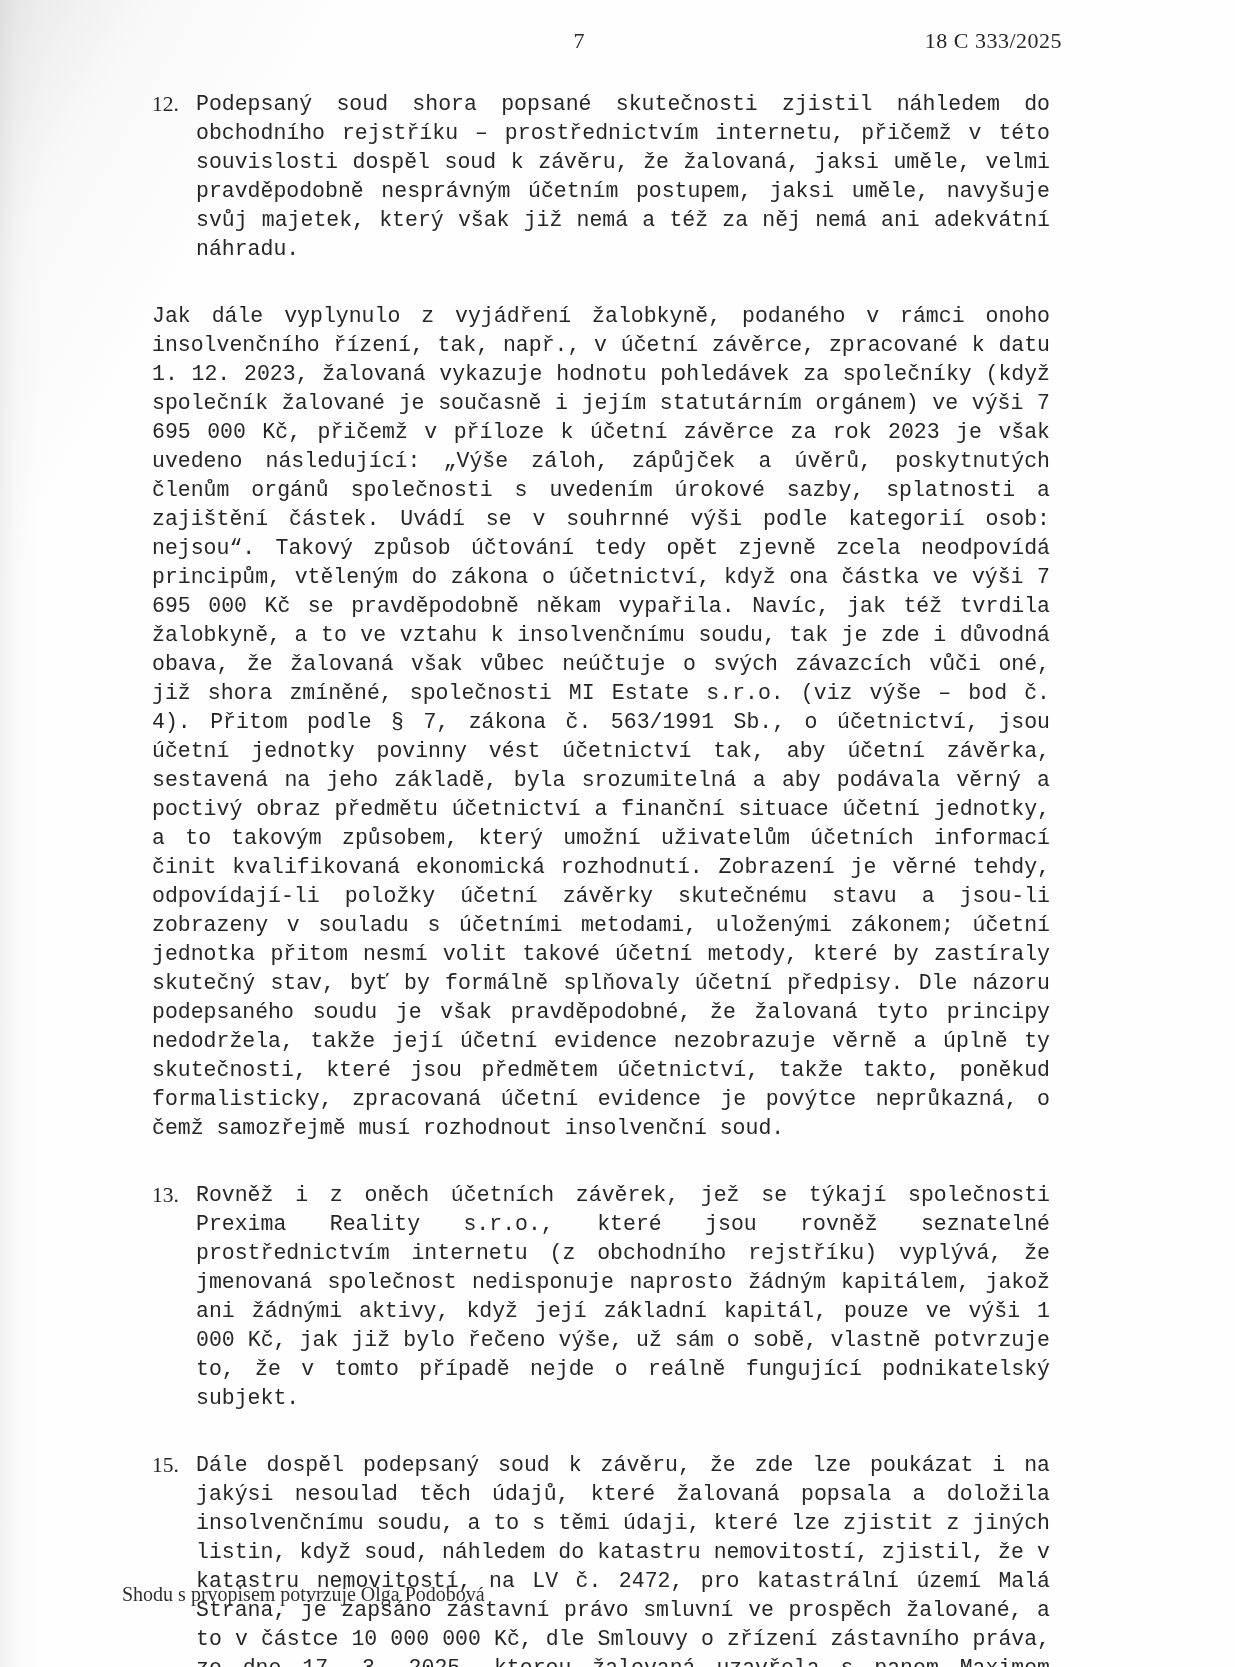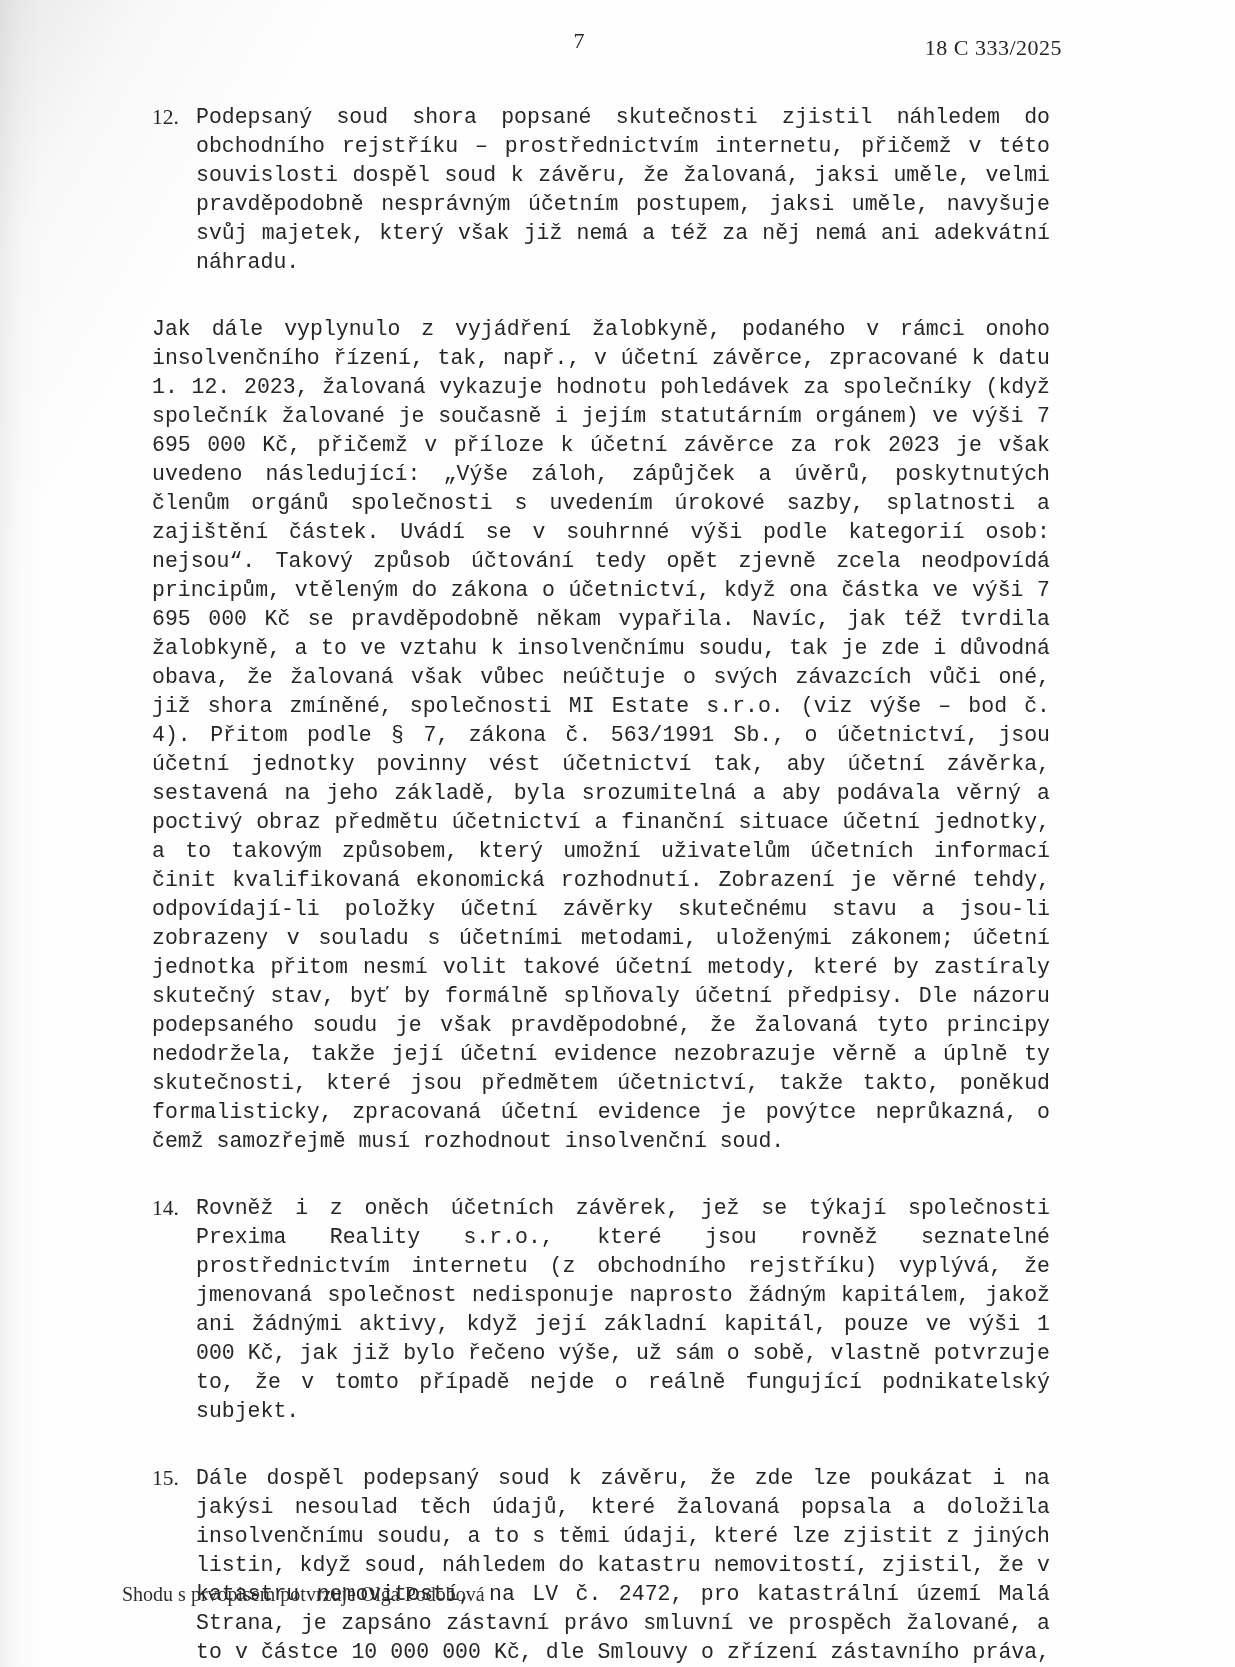--- a/index.html
+++ b/index.html
@@ -38,35 +38,35 @@
     position: absolute;
     left: 0;
     right: 0;
     text-align: center;
     
     transform: translateX(-22px);
   }
   .case-number {
     position: absolute;
     right: -12px;
-    top: 7px;
+    top: 0;
     text-align: left;
     letter-spacing: 0.5px;
   }
   .content {
     position: absolute;
     top: 86px;
     left: 152px;
     width: 898px;
     font-size: 21.5px;
     line-height: 29px;
   }
   .para {
     display: flex;
-    margin: 17px 0 38px 0;
+    margin: 4px 0 38px 0;
   }
   .para-num {
     flex: 0 0 44px;
     text-align: left;
   }
   .para-text {
     flex: 1 1 auto;
     margin: 0;
     text-align: justify;
     text-justify: inter-word;
@@ -96,21 +96,21 @@
     <div class="para">
       <span class="para-num">12.</span>
       <p class="para-text">Podepsaný soud shora popsané skutečnosti zjistil náhledem do obchodního rejstříku – prostřednictvím internetu, přičemž v této souvislosti dospěl soud k závěru, že žalovaná, jaksi uměle, velmi pravděpodobně nesprávným účetním postupem, jaksi uměle, navyšuje svůj majetek, který však již nemá a též za něj nemá ani adekvátní náhradu.</p>
     </div>
 
     <div class="para">
       <p class="para-text">Jak dále vyplynulo z vyjádření žalobkyně, podaného v rámci onoho insolvenčního řízení, tak, např., v účetní závěrce, zpracované k datu 1. 12. 2023, žalovaná vykazuje hodnotu pohledávek za společníky (když společník žalované je současně i jejím statutárním orgánem) ve výši 7 695 000 Kč, přičemž v příloze k účetní závěrce za rok 2023 je však uvedeno následující: „Výše záloh, zápůjček a úvěrů, poskytnutých členům orgánů společnosti s uvedením úrokové sazby, splatnosti a zajištění částek. Uvádí se v souhrnné výši podle kategorií osob: nejsou“. Takový způsob účtování tedy opět zjevně zcela neodpovídá principům, vtěleným do zákona o účetnictví, když ona částka ve výši 7 695 000 Kč se pravděpodobně někam vypařila. Navíc, jak též tvrdila žalobkyně, a to ve vztahu k insolvenčnímu soudu, tak je zde i důvodná obava, že žalovaná však vůbec neúčtuje o svých závazcích vůči oné, již shora zmíněné, společnosti MI Estate s.r.o. (viz výše – bod č. 4). Přitom podle § 7, zákona č. 563/1991 Sb., o účetnictví, jsou účetní jednotky povinny vést účetnictví tak, aby účetní závěrka, sestavená na jeho základě, byla srozumitelná a aby podávala věrný a poctivý obraz předmětu účetnictví a finanční situace účetní jednotky, a to takovým způsobem, který umožní uživatelům účetních informací činit kvalifikovaná ekonomická rozhodnutí. Zobrazení je věrné tehdy, odpovídají-li položky účetní závěrky skutečnému stavu a jsou-li zobrazeny v souladu s účetními metodami, uloženými zákonem; účetní jednotka přitom nesmí volit takové účetní metody, které by zastíraly skutečný stav, byť by formálně splňovaly účetní předpisy. Dle názoru podepsaného soudu je však pravděpodobné, že žalovaná tyto principy nedodržela, takže její účetní evidence nezobrazuje věrně a úplně ty skutečnosti, které jsou předmětem účetnictví, takže takto, poněkud formalisticky, zpracovaná účetní evidence je povýtce neprůkazná, o čemž samozřejmě musí rozhodnout insolvenční soud.</p>
     </div>
 
     <div class="para">
-      <span class="para-num">14.</span>
+      <span class="para-num">13.</span>
       <p class="para-text">Rovněž i z oněch účetních závěrek, jež se týkají společnosti Prexima Reality s.r.o., které jsou rovněž seznatelné prostřednictvím internetu (z obchodního rejstříku) vyplývá, že jmenovaná společnost nedisponuje naprosto žádným kapitálem, jakož ani žádnými aktivy, když její základní kapitál, pouze ve výši 1 000 Kč, jak již bylo řečeno výše, už sám o sobě, vlastně potvrzuje to, že v tomto případě nejde o reálně fungující podnikatelský subjekt.</p>
     </div>
 
     <div class="para">
       <span class="para-num">15.</span>
       <p class="para-text">Dále dospěl podepsaný soud k závěru, že zde lze poukázat i na jakýsi nesoulad těch údajů, které žalovaná popsala a doložila insolvenčnímu soudu, a to s těmi údaji, které lze zjistit z jiných listin, když soud, náhledem do katastru nemovitostí, zjistil, že v katastru nemovitostí, na LV č. 2472, pro katastrální území Malá Strana, je zapsáno zástavní právo smluvní ve prospěch žalované, a to v částce 10 000 000 Kč, dle Smlouvy o zřízení zástavního práva, ze dne 17. 3. 2025, kterou žalovaná uzavřela s panem Maximem Ponomarenkem, svým jednatelem i společníkem. V rozporu s touto skutečností se však ona pohledávka, ve výši 10 000 000 Kč, za panem Maximem Ponomarenkem, v seznamech závazků, předložených žalovanou, v rámci onoho insolvenčního řízení, jak na to opět upozornila žalobkyně, vůbec nenachází, ačkoliv žalovaná, v rámci onoho insolvenčního řízení, prohlásila, že její seznamy majetku i závazků jsou úplné a pravdivé, čemuž tak ale, pravděpodobně, není. Žalovaná se, jak též podepsaný soud zjistil, zatím nachází, v rámci onoho insolvenčního řízení, ještě před rozhodnutím o úpadku.</p>
     </div>
 
   </div>
 

